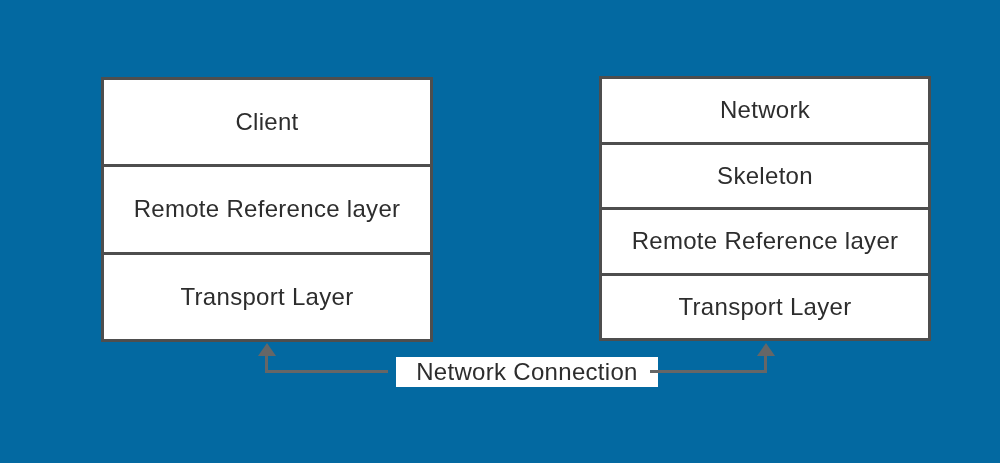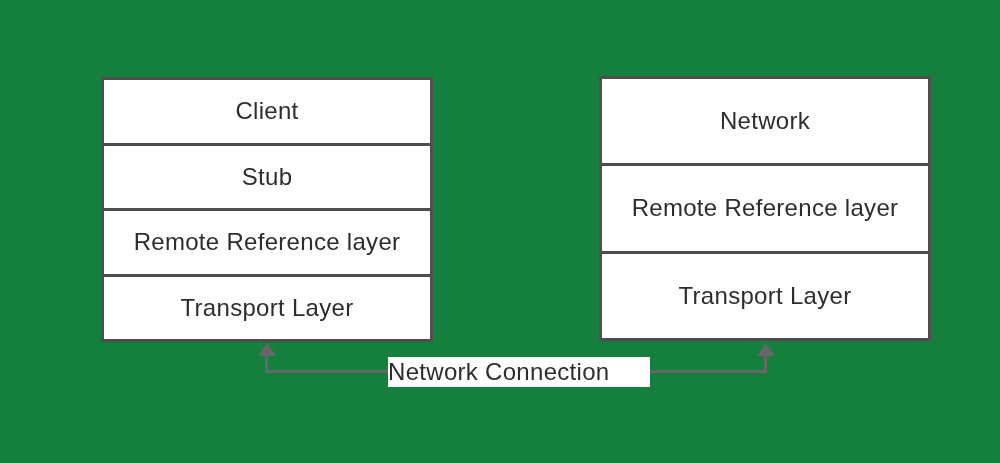--- a/index.html
+++ b/index.html
@@ -5,21 +5,21 @@
   html, body {
     margin: 0;
     padding: 0;
     background: #ffffff;
     font-family: "Liberation Sans", sans-serif;
   }
   .canvas {
     position: relative;
     width: 1000px;
     height: 463px;
-    background: #15803d;
+    background: #0369a1;
     overflow: hidden;
     text-decoration: underline;
   }
   .stack {
     position: absolute;
     width: 332px;
     height: 265px;
     border: 3px solid #4e4e4e;
     background: #ffffff;
     display: flex;
@@ -65,46 +65,47 @@
     height: 0;
     border-left: 9px solid transparent;
     border-right: 9px solid transparent;
     border-bottom: 13px solid #666666;
   }
   .arrowhead.left-arrow  { left: 258px; }
   .arrowhead.right-arrow { left: 757px; }
 
   .connector-label {
     position: absolute;
-    left: 388px;
+    left: 396px;
     top: 357px;
     width: 262px;
     height: 30px;
     line-height: 30px;
+    text-align: center;
     font-size: 24px;
     letter-spacing: 0.3px;
     color: #2d2d2d;
     background: #ffffff;
     white-space: nowrap;
   }
 </style>
 </head>
 <body>
 
 <div class="canvas">
 
   <div class="stack left">
     <div class="layer">Client</div>
-    <div class="layer">Stub</div>
     <div class="layer">Remote Reference layer</div>
     <div class="layer">Transport Layer</div>
   </div>
 
   <div class="stack right">
     <div class="layer">Network</div>
+    <div class="layer">Skeleton</div>
     <div class="layer">Remote Reference layer</div>
     <div class="layer">Transport Layer</div>
   </div>
 
   <div class="arrowhead left-arrow"></div>
   <div class="stem left-stem"></div>
   <div class="hline left-seg"></div>
 
   <div class="connector-label">Network Connection</div>
 

